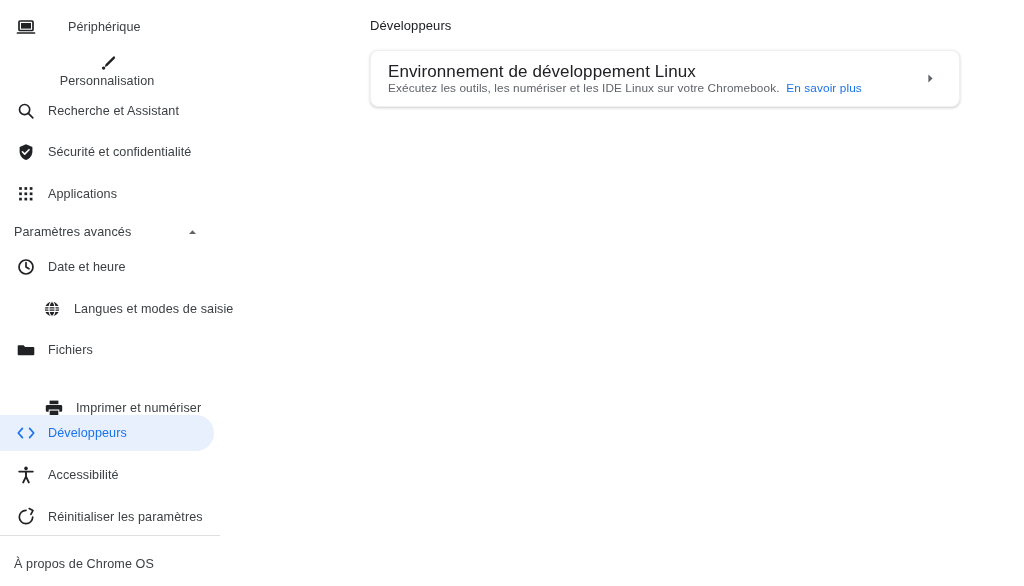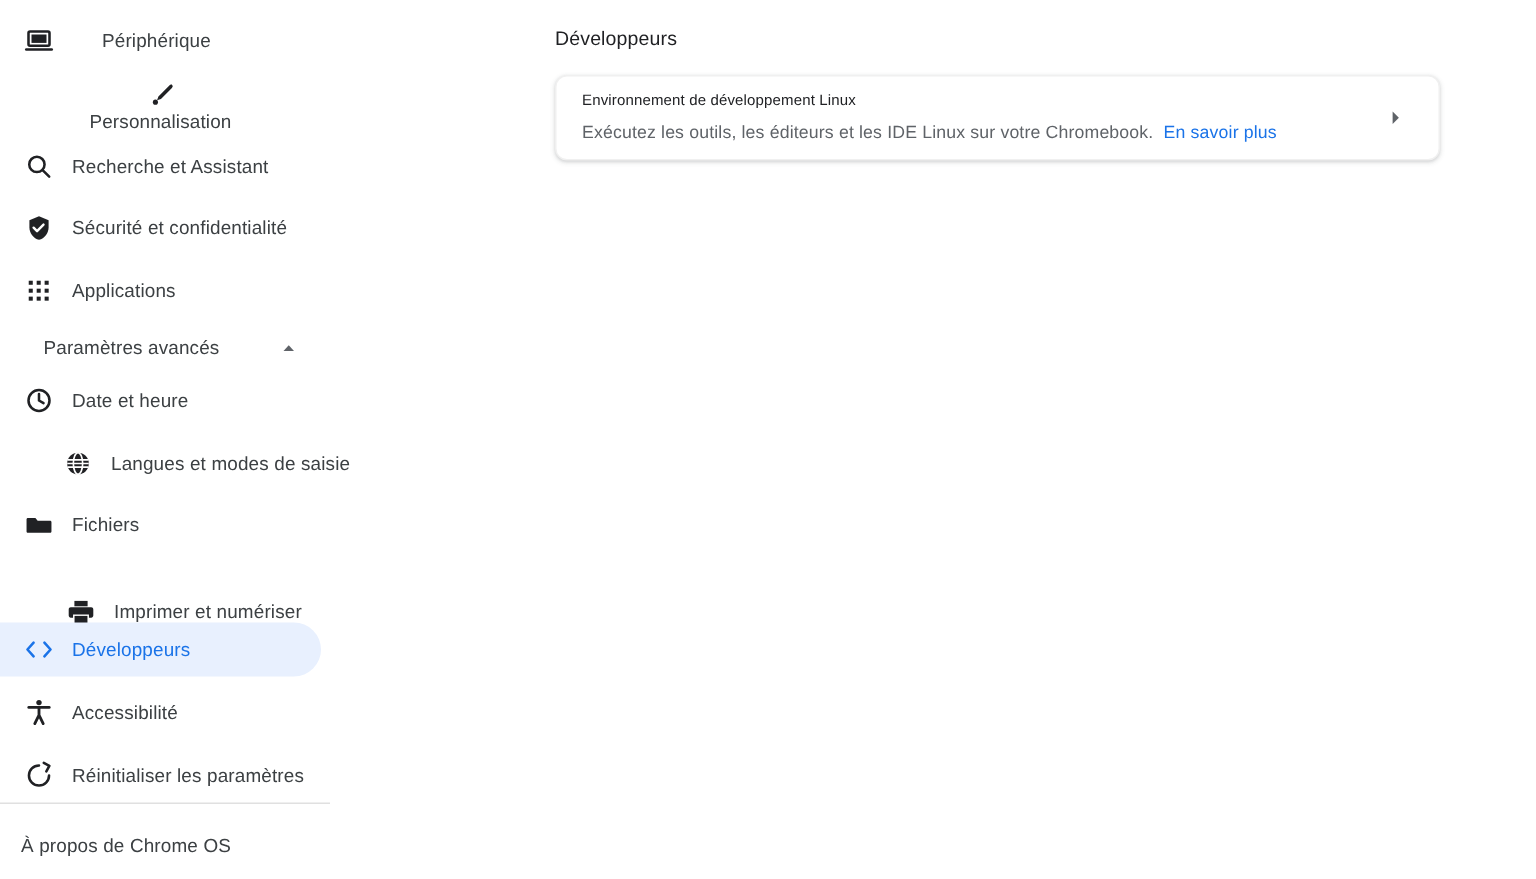--- a/index.html
+++ b/index.html
@@ -70,21 +70,20 @@
     cursor: pointer;
     user-select: none;
   }
   #adv-row .adv-lbl {
     position: absolute;
     left: 14px;
     font-size: 12.6px;
     color: #3c4043;
     letter-spacing: .1px;
     white-space: nowrap;
-    margin-left: 15px;
   }
   #adv-row .adv-caret {
     position: absolute;
     left: 183px;
     width: 18px; height: 18px;
     display: flex; align-items: center; justify-content: center;
     color: #5f6368;
   }
 
   
@@ -132,21 +131,21 @@
     height: 57px;
     background: #ffffff;
     border: 1px solid #f0f0f0;
     border-radius: 8px;
     box-shadow: 0 1px 2px rgba(60,64,67,.16), 0 1px 3px 1px rgba(60,64,67,.07);
     cursor: pointer;
   }
   #dev-card .card-title {
     position: absolute;
     left: 17px; top: 11px;
-    font-size: 10px;
+    font-size: 17px;
     color: #202124;
     letter-spacing: .1px;
     white-space: nowrap;
   }
   #dev-card .card-sub-wrap {
     position: absolute;
     left: 17px; top: 30px;
     font-size: 11.8px;
     color: #5f6368;
     letter-spacing: .1px;
@@ -313,21 +312,21 @@
     </div>
   </nav>
 
   <main id="main">
 
     <div id="page-title">Développeurs</div>
 
     <div id="dev-card">
       <div class="card-title">Environnement de développement Linux</div>
       <div class="card-sub-wrap">
-        <span>Exécutez les outils, les éditeurs et les IDE Linux sur votre Chromebook.</span>
+        <span>Exécutez les outils, les numériser et les IDE Linux sur votre Chromebook.</span>
         <span>&nbsp;</span><a class="card-link" href="#">En savoir plus</a>
       </div>
       <span class="card-arrow">
         <svg width="9" height="11" viewBox="0 0 9 11" aria-hidden="true">
           <path d="M2.4 1.4 L6.6 5.5 L2.4 9.6 Z" fill="currentColor"></path>
         </svg>
       </span>
     </div>
 
   </main>

